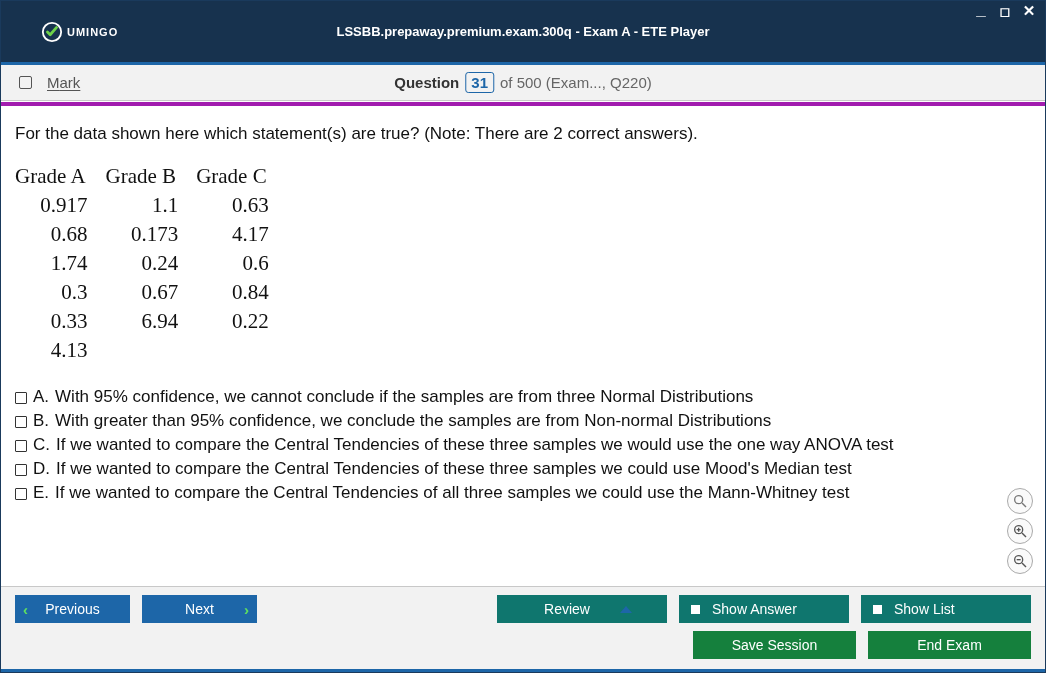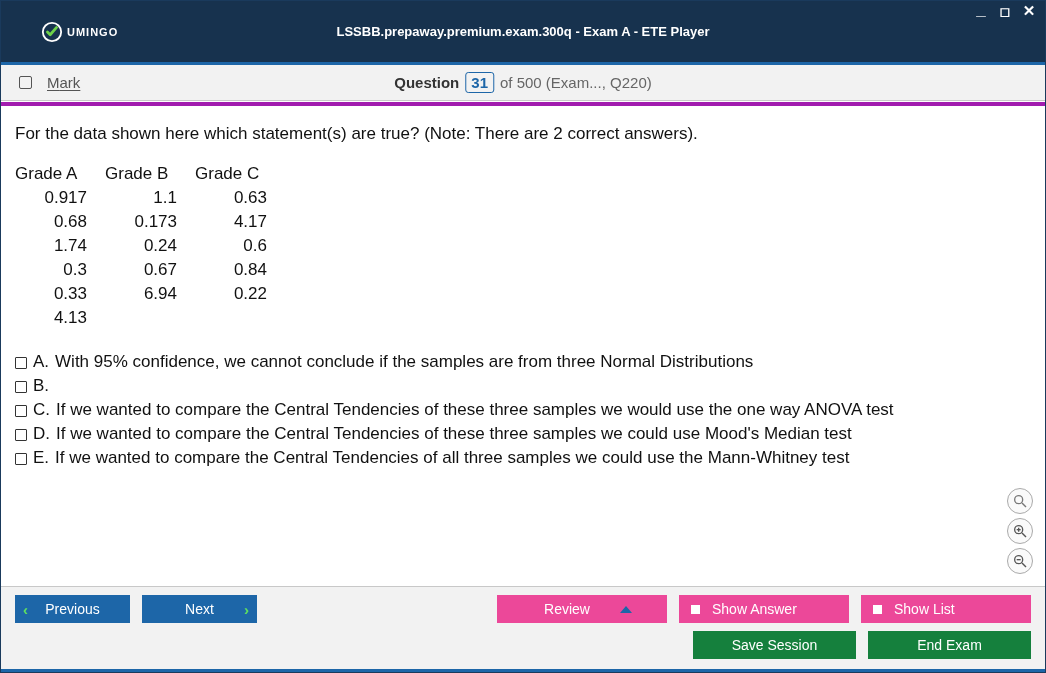--- a/index.html
+++ b/index.html
@@ -103,23 +103,24 @@
     margin-top: 1px;
   }
   .prompt { margin-bottom: 18px; }
   .data-table {
     border-collapse: collapse;
     margin-bottom: 22px;
   }
   .data-table td, .data-table th {
     padding: 2px 18px 2px 0;
     text-align: right;
-    font-size: 17px;
+    font-size: 21px;
     font-weight: normal;
     min-width: 90px;
+    font-family: Liberation Serif, serif;
   }
   .data-table th { text-align: left; padding-right: 20px; }
   .answers { margin-top: 10px; }
   .answer-row {
     display: flex;
     align-items: flex-start;
     gap: 6px;
     margin-bottom: 4px;
   }
   .answer-box {
@@ -166,21 +167,21 @@
     font-size: 14px;
     cursor: pointer;
     position: relative;
     color: #fff;
     border: none;
   }
   .btn-blue { background: #1d66a8; width: 115px; }
   .btn-blue .arrow { color: #5fe05f; font-size: 15px; font-weight: bold; position: absolute; }
   .btn-blue .arrow.left { left: 8px; }
   .btn-blue .arrow.right { right: 8px; }
-  .btn-orange { background: #ec4899; width: 170px; justify-content: flex-start; padding-left: 12px; gap: 12px; }
+  .btn-orange { background: #0f766e; width: 170px; justify-content: flex-start; padding-left: 12px; gap: 12px; }
   .btn-orange.review { justify-content: center; }
   .btn-orange .sq { width: 9px; height: 9px; background: #fff; }
   .btn-orange .tri {
     width: 0; height: 0;
     border-left: 6px solid transparent;
     border-right: 6px solid transparent;
     border-bottom: 7px solid #1d66a8;
     margin-left: 18px;
   }
   .btn-dark { background: #15803d; color: #fff; width: 163px; }
@@ -271,20 +272,21 @@
 
   <div class="answers" id="answers">
       <div class="answer-row">
         <span class="answer-box"></span>
         <span class="answer-letter">A.</span>
         <span class="answer-text">With 95% confidence, we cannot conclude if the samples are from three Normal Distributions</span>
       </div>
       <div class="answer-row">
         <span class="answer-box"></span>
         <span class="answer-letter">B.</span>
+        <span class="answer-text">With greater than 95% confidence, we conclude the samples are from Non-normal Distributions</span>
       </div>
       <div class="answer-row">
         <span class="answer-box"></span>
         <span class="answer-letter">C.</span>
         <span class="answer-text">If we wanted to compare the Central Tendencies of these three samples we would use the one way ANOVA test</span>
       </div>
       <div class="answer-row">
         <span class="answer-box"></span>
         <span class="answer-letter">D.</span>
         <span class="answer-text">If we wanted to compare the Central Tendencies of these three samples we could use Mood's Median test</span>

